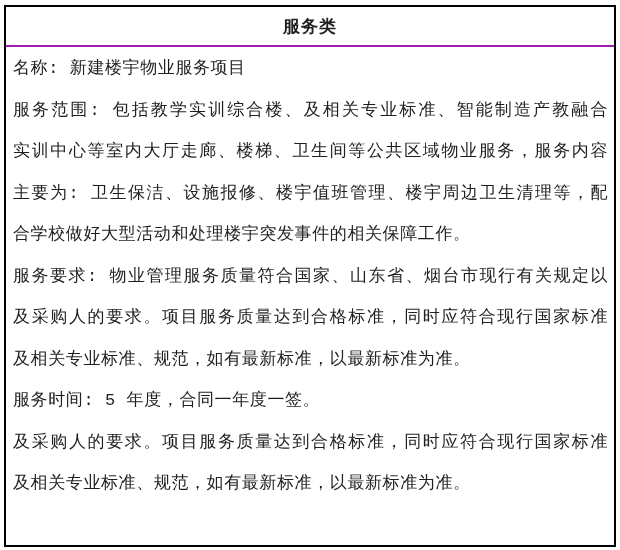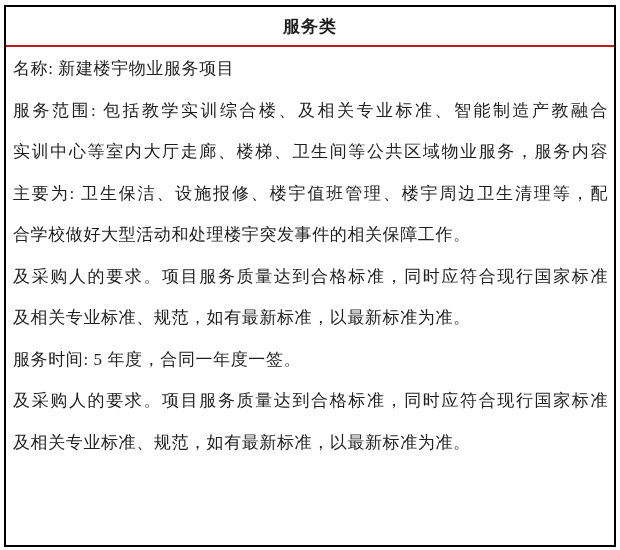--- a/index.html
+++ b/index.html
@@ -21,32 +21,33 @@
     top: 5px;
     width: 612px;
     height: 542px;
     box-sizing: border-box;
     border: 2px solid #000000;
     background: #ffffff;
   }
   .table-header {
     box-sizing: border-box;
     height: 40px;
-    border-bottom: 2px solid #b91c1c;
+    border-bottom: 2px solid #a21caf;
     display: flex;
     align-items: center;
     justify-content: center;
     font-size: 17px;
     font-weight: 700;
     letter-spacing: 1px;
     color: #1f1f1f;
   }
   .table-body {
     box-sizing: border-box;
     padding: 1px 6px 0 7px;
+    font-family: Liberation Mono, monospace;
   }
   .section {
     margin: 0;
   }
   .line {
     height: 41.5px;
     line-height: 41.5px;
     font-size: 17px;
     letter-spacing: 0.6px;
     color: #1f1f1f;
@@ -78,20 +79,21 @@
       </div>
 
       <div class="section">
         <div class="line fill">服务范围: 包括教学实训综合楼、及相关专业标准、智能制造产教融合</div>
         <div class="line fill">实训中心等室内大厅走廊、楼梯、卫生间等公共区域物业服务，服务内容</div>
         <div class="line fill">主要为: 卫生保洁、设施报修、楼宇值班管理、楼宇周边卫生清理等，配</div>
         <div class="line">合学校做好大型活动和处理楼宇突发事件的相关保障工作。</div>
       </div>
 
       <div class="section">
+        <div class="line fill">服务要求: 物业管理服务质量符合国家、山东省、烟台市现行有关规定以</div>
         <div class="line fill">及采购人的要求。项目服务质量达到合格标准，同时应符合现行国家标准</div>
         <div class="line">及相关专业标准、规范，如有最新标准，以最新标准为准。</div>
       </div>
 
       <div class="section">
         <div class="line">服务时间: 5 年度，合同一年度一签。</div>
       </div>
 
       <div class="section">
         <div class="line fill">及采购人的要求。项目服务质量达到合格标准，同时应符合现行国家标准</div>

